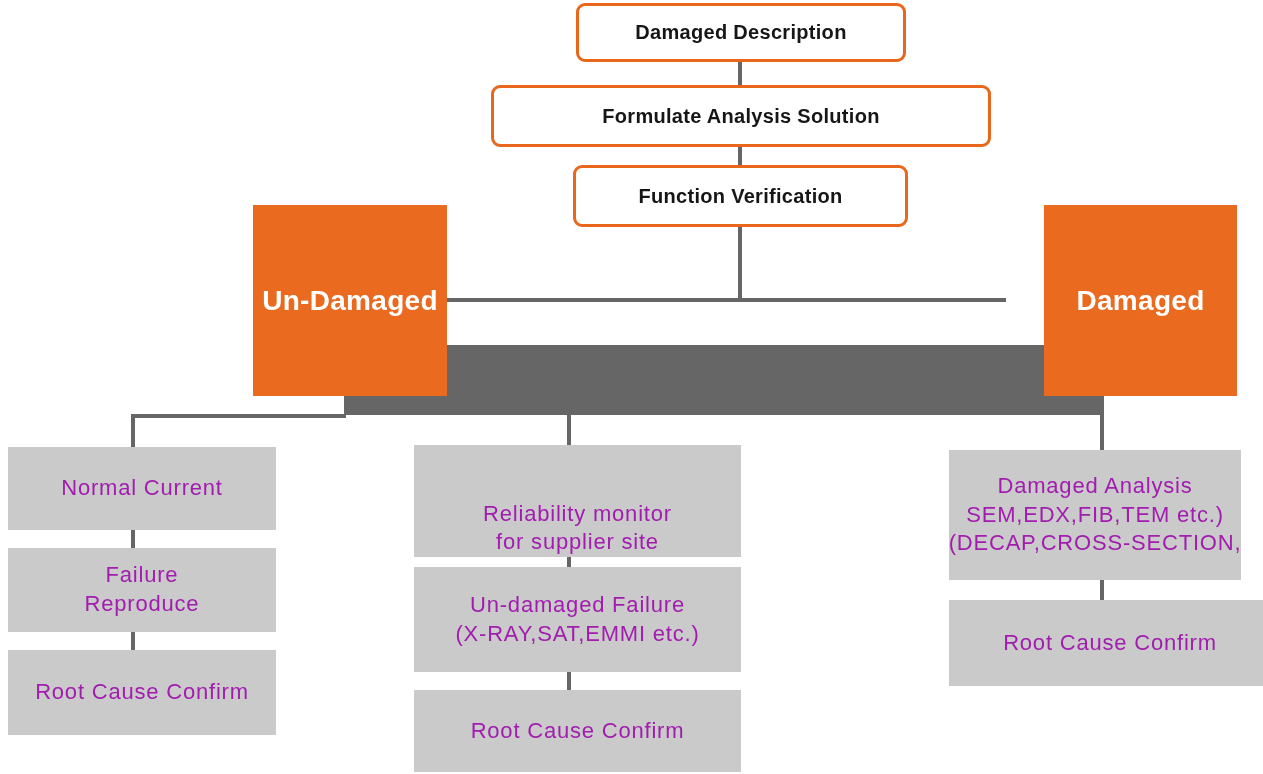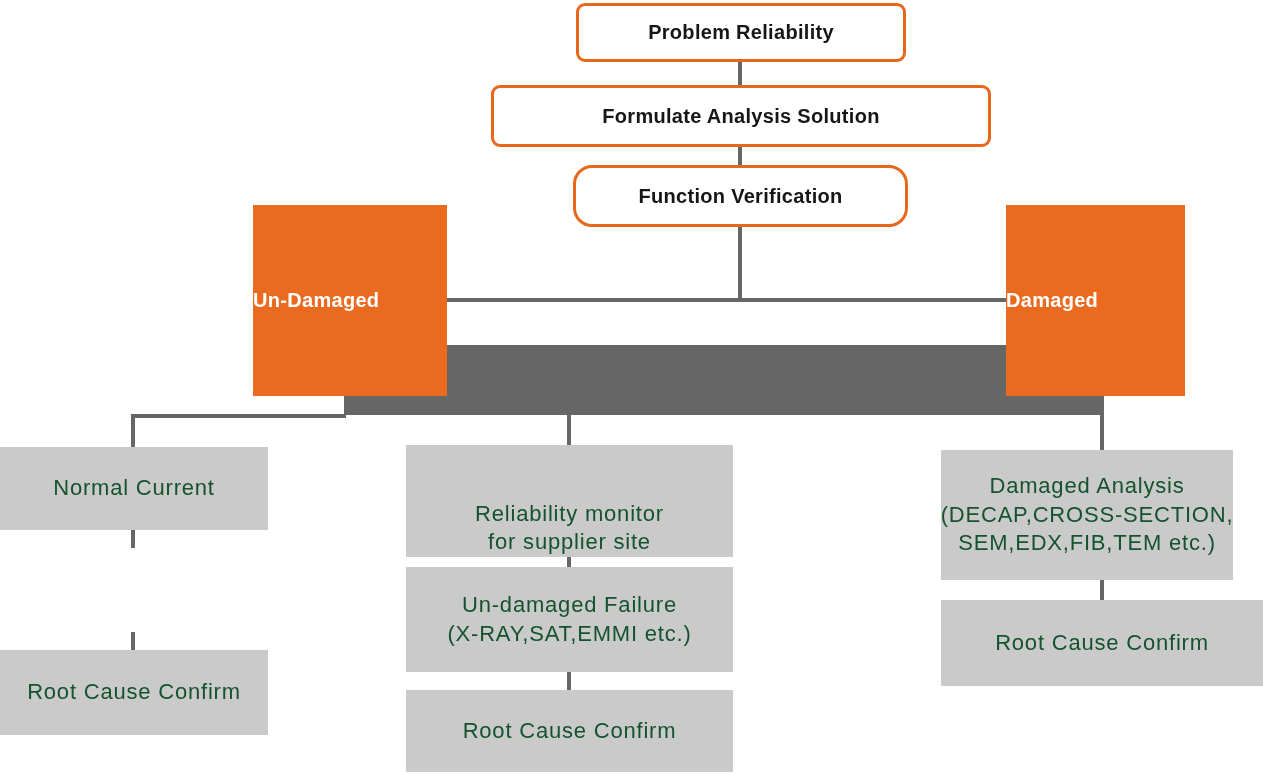--- a/index.html
+++ b/index.html
@@ -10,29 +10,29 @@
   .abs{position:absolute;box-sizing:border-box;}
   
   .outlined{
     background:#ffffff;border:3px solid #e8671d;border-radius:9px;
     display:flex;align-items:center;justify-content:center;
     font-weight:bold;font-size:20px;color:#161616;letter-spacing:.3px;
     z-index:3;white-space:nowrap;
   }
   
   .branch{
-    background:#ea6a20;color:#ffffff;font-weight:bold;font-size:20px;
-    display:flex;align-items:center;
+    background:#ea6a20;color:#ffffff;font-weight:bold;font-size:28px;
+    display:flex;align-items:center;justify-content:center;
     letter-spacing:.3px;z-index:3;white-space:nowrap;
   }
   
   .gbox{
-    background:#cacaca;color:#14532d;font-size:22px;letter-spacing:.8px;
+    background:#cacaca;color:#a21caf;font-size:22px;letter-spacing:.8px;
     display:flex;flex-direction:column;align-items:center;justify-content:center;
-    text-align:center;line-height:1.3;z-index:3;
+    text-align:center;line-height:1.3;z-index:3;margin-left:8px;
   }
   .gbox div{white-space:nowrap;}
   
   .line{background:#666666;z-index:1;}
   .bigbar{background:#666666;z-index:2;}
 </style>
 </head>
 <body>
 
 <div class="canvas">
@@ -44,40 +44,44 @@
   <div class="abs line" style="left:447px;top:298px;width:559px;height:4px;"></div>
 
   <div class="abs bigbar" style="left:344px;top:345px;width:760px;height:70px;"></div>
 
   <div class="abs line" style="left:132px;top:414px;width:214px;height:4px;"></div>
   <div class="abs line" style="left:131px;top:414px;width:4px;height:34px;"></div>
   <div class="abs line" style="left:567px;top:414px;width:4px;height:31px;"></div>
   <div class="abs line" style="left:1100px;top:414px;width:4px;height:37px;"></div>
 
   <div class="abs outlined" style="left:576px;top:3px;width:330px;height:59px;">
-    <span>Problem Reliability</span>
+    <span>Damaged Description</span>
   </div>
   <div class="abs outlined" style="left:491px;top:85px;width:500px;height:62px;text-align:center;">
     <span>Formulate Analysis Solution</span>
   </div>
-  <div class="abs outlined" style="left:573px;top:165px;width:335px;height:62px;border-radius:19px;">
+  <div class="abs outlined" style="left:573px;top:165px;width:335px;height:62px;">
     <span>Function Verification</span>
   </div>
 
   <div class="abs branch" style="left:253px;top:205px;width:194px;height:191px;">
     <span>Un-Damaged</span>
   </div>
-  <div class="abs branch" style="left:1006px;top:205px;width:179px;height:191px;">
+  <div class="abs branch" style="left:1044px;top:205px;width:193px;height:191px;">
     <span>Damaged</span>
   </div>
 
   <div class="abs gbox" style="left:0px;top:447px;width:268px;height:83px;">
     <div>Normal Current</div>
   </div>
   <div class="abs line" style="left:131px;top:530px;width:4px;height:18px;"></div>
+  <div class="abs gbox" style="left:0px;top:548px;width:268px;height:84px;">
+    <div>Failure</div>
+    <div>Reproduce</div>
+  </div>
   <div class="abs line" style="left:131px;top:632px;width:4px;height:18px;"></div>
   <div class="abs gbox" style="left:0px;top:650px;width:268px;height:85px;">
     <div>Root Cause Confirm</div>
   </div>
 
   <div class="abs gbox" style="left:406px;top:445px;width:327px;height:112px;justify-content:flex-end;">
     <div>Reliability monitor</div>
     <div>for supplier site</div>
   </div>
   <div class="abs line" style="left:567px;top:550px;width:4px;height:17px;"></div>
@@ -85,21 +89,21 @@
     <div>Un-damaged Failure</div>
     <div>(X-RAY,SAT,EMMI etc.)</div>
   </div>
   <div class="abs line" style="left:567px;top:672px;width:4px;height:18px;"></div>
   <div class="abs gbox" style="left:406px;top:690px;width:327px;height:82px;">
     <div>Root Cause Confirm</div>
   </div>
 
   <div class="abs gbox" style="left:941px;top:450px;width:292px;height:130px;">
     <div>Damaged Analysis</div>
+    <div>SEM,EDX,FIB,TEM etc.)</div>
     <div>(DECAP,CROSS-SECTION,</div>
-    <div>SEM,EDX,FIB,TEM etc.)</div>
   </div>
   <div class="abs line" style="left:1100px;top:580px;width:4px;height:20px;"></div>
   <div class="abs gbox" style="left:941px;top:600px;width:322px;height:86px;">
     <div>Root Cause Confirm</div>
   </div>
 
 </div>
 
 </body></html>

